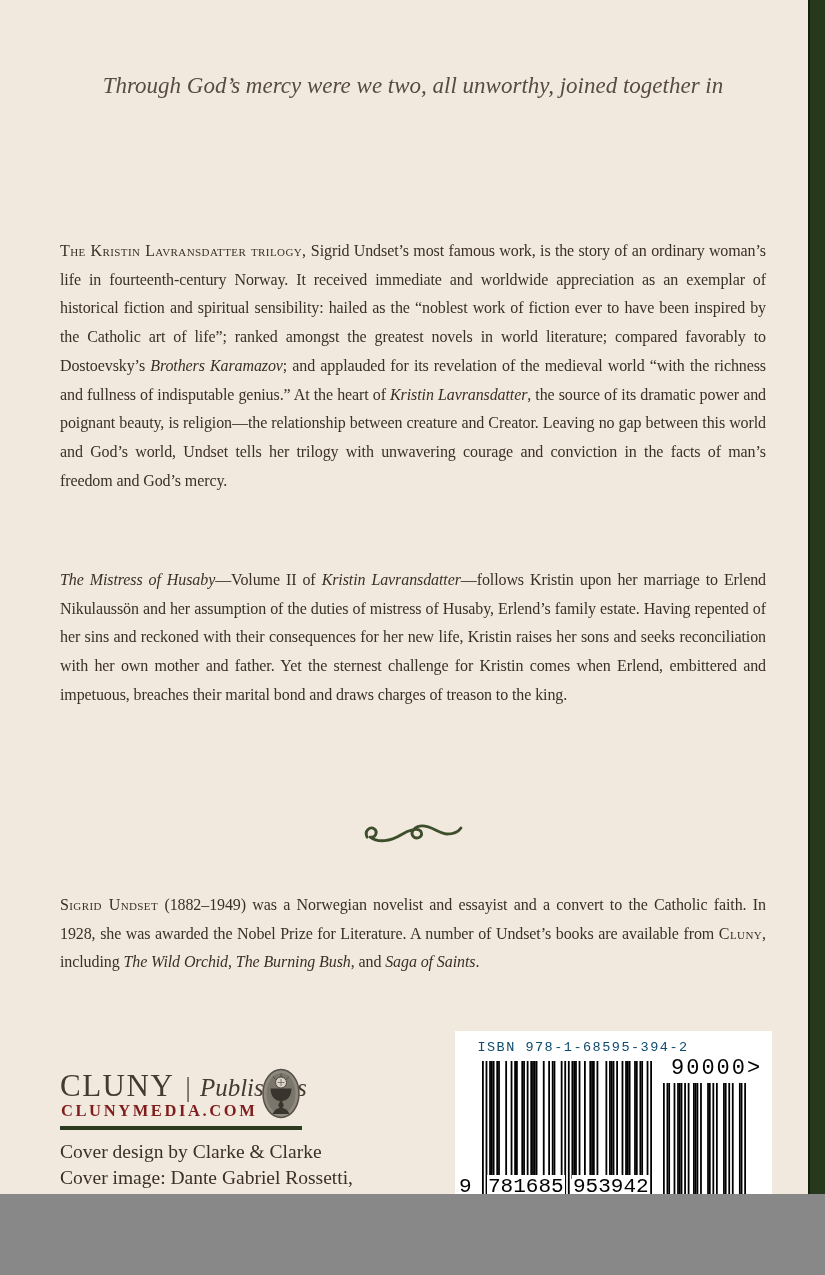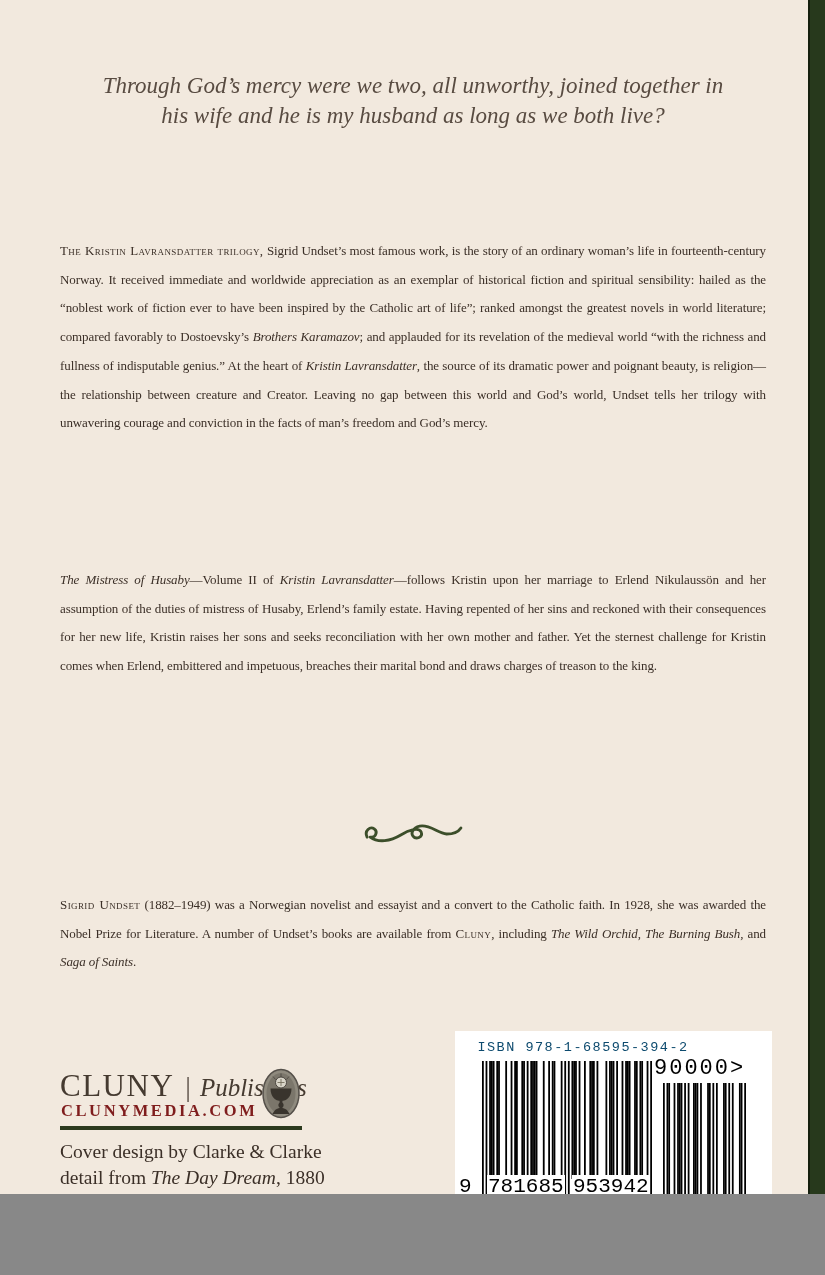--- a/index.html
+++ b/index.html
@@ -22,21 +22,21 @@
   }
   
   .quote{
     position:absolute;top:71px;left:60px;width:706px;
     text-align:center;font-style:italic;font-size:23px;line-height:30px;
     color:var(--quote-ink);
   }
   
   .body-text{
     position:absolute;left:60px;width:706px;
-    text-align:justify;font-size:13px;line-height:28.7px;
+    text-align:justify;font-size:16px;line-height:28.7px;
     letter-spacing:-0.1px;color:var(--ink);
   }
   #para1{top:237px;}
   #para2{top:566px;}
   #bio{top:891px;}
   .seg-i{font-style:italic;}
   .seg-sc{font-variant:small-caps;letter-spacing:0.4px;}
   .seg-scb{font-variant:small-caps;font-weight:400;letter-spacing:0.4px;}
   
   .flourish{position:absolute;top:815px;left:362px;width:102px;height:34px;}
@@ -60,37 +60,36 @@
     color:#0c4a6e;white-space:nowrap;
   }
   .main-bars{position:absolute;left:27px;top:30px;width:170px;height:142px;}
   .digit{
     position:absolute;top:144px;background:#ffffff;
     font-family:"Liberation Mono",monospace;font-size:21px;color:#000;
     padding:0 1px;white-space:nowrap;
   }
   .d0{left:3px;} .d1{left:32px;} .d2{left:117px;}
   .addon-label{
-    position:absolute;left:199px;top:25px;width:100px;
+    position:absolute;left:216px;top:25px;width:100px;
     font-family:"Liberation Mono",monospace;font-size:22px;letter-spacing:2px;
     color:#000;white-space:nowrap;
   }
   .addon-bars{position:absolute;left:208px;top:52px;width:83px;height:120px;}
   svg{display:block;}
 </style>
 </head>
 <body>
 
 <div id="page">
 
   <div class="stripe"></div>
 
   <div class="quote">
     <div>Through God’s mercy were we two, all unworthy, joined together in</div>
-    <div>his wife and he is my husband as long as we both live?</div>
   </div>
 
   <p id="para1" class="body-text"><span class="seg-sc">The Kristin Lavransdatter trilogy,</span><span> Sigrid Undset’s most famous work, is the story of an ordinary woman’s life in fourteenth-century Norway. It received immediate and worldwide appreciation as an exemplar of historical fiction and spiritual sensibility: hailed as the “noblest work of fiction ever to have been inspired by the Catholic art of life”; ranked amongst the greatest novels in world literature; compared favorably to Dostoevsky’s </span><span class="seg-i">Brothers Karamazov</span><span>; and applauded for its revelation of the medieval world “with the richness and fullness of indisputable genius.” At the heart of </span><span class="seg-i">Kristin Lavransdatter</span><span>, the source of its dramatic power and poignant beauty, is religion—the relationship between creature and Creator. Leaving no gap between this world and God’s world, Undset tells her trilogy with unwavering courage and conviction in the facts of man’s freedom and God’s mercy.</span></p>
   <p id="para2" class="body-text"><span class="seg-i">The Mistress of Husaby</span><span>—Volume II of </span><span class="seg-i">Kristin Lavransdatter</span><span>—follows Kristin upon her marriage to Erlend Nikulaussön and her assumption of the duties of mistress of Husaby, Erlend’s family estate. Having repented of her sins and reckoned with their consequences for her new life, Kristin raises her sons and seeks reconciliation with her own mother and father. Yet the sternest challenge for Kristin comes when Erlend, embittered and impetuous, breaches their marital bond and draws charges of treason to the king.</span></p>
 
   <div class="flourish">
     <svg viewBox="0 0 100 32" width="102" height="34">
       <path d="M5 21 C2 15 8 10 12 13 C16 16 13 22 8 21 C16 27 28 25 38 19 C46 14 56 11 58 16 C60 21 53 24 50 20 C47 16 52 10 59 10 C68 10 75 17 83 18 C90 18 95 15 97 12" fill="none" stroke="#3c4e2a" stroke-width="2.8" stroke-linecap="round" stroke-linejoin="round"></path>
     </svg>
   </div>
@@ -119,20 +118,21 @@
       <rect x="17.6" y="32" width="2.8" height="7.5" fill="#39342d"></rect>
       <circle cx="19" cy="36.5" r="2.6" fill="#39342d"></circle>
       <path d="M10.5 45.5 C12.5 41 15.5 39.5 19 39.5 C22.5 39.5 25.5 41 27.5 45.5 Z" fill="#39342d"></path>
     </svg>
   </div>
 
   <div class="footer-rule"></div>
 
   <div class="credits">
     <div>Cover design by Clarke &amp; Clarke</div>
+    <div>Cover image: Dante Gabriel Rossetti,</div>
     <div><span>detail from </span><span class="seg-i">The Day Dream</span><span>, 1880</span></div>
   </div>
 
   <div class="barcode-box">
     <div class="isbn-label">ISBN 978-1-68595-394-2</div>
     <div class="main-bars">
         <svg viewBox="0 0 95 142" preserveAspectRatio="none" width="100%" height="100%">
           <rect x="0" y="0" width="1" height="142" fill="#000"></rect>
           <rect x="2" y="0" width="1" height="142" fill="#000"></rect>
           <rect x="4" y="0" width="1" height="118" fill="#000"></rect>

